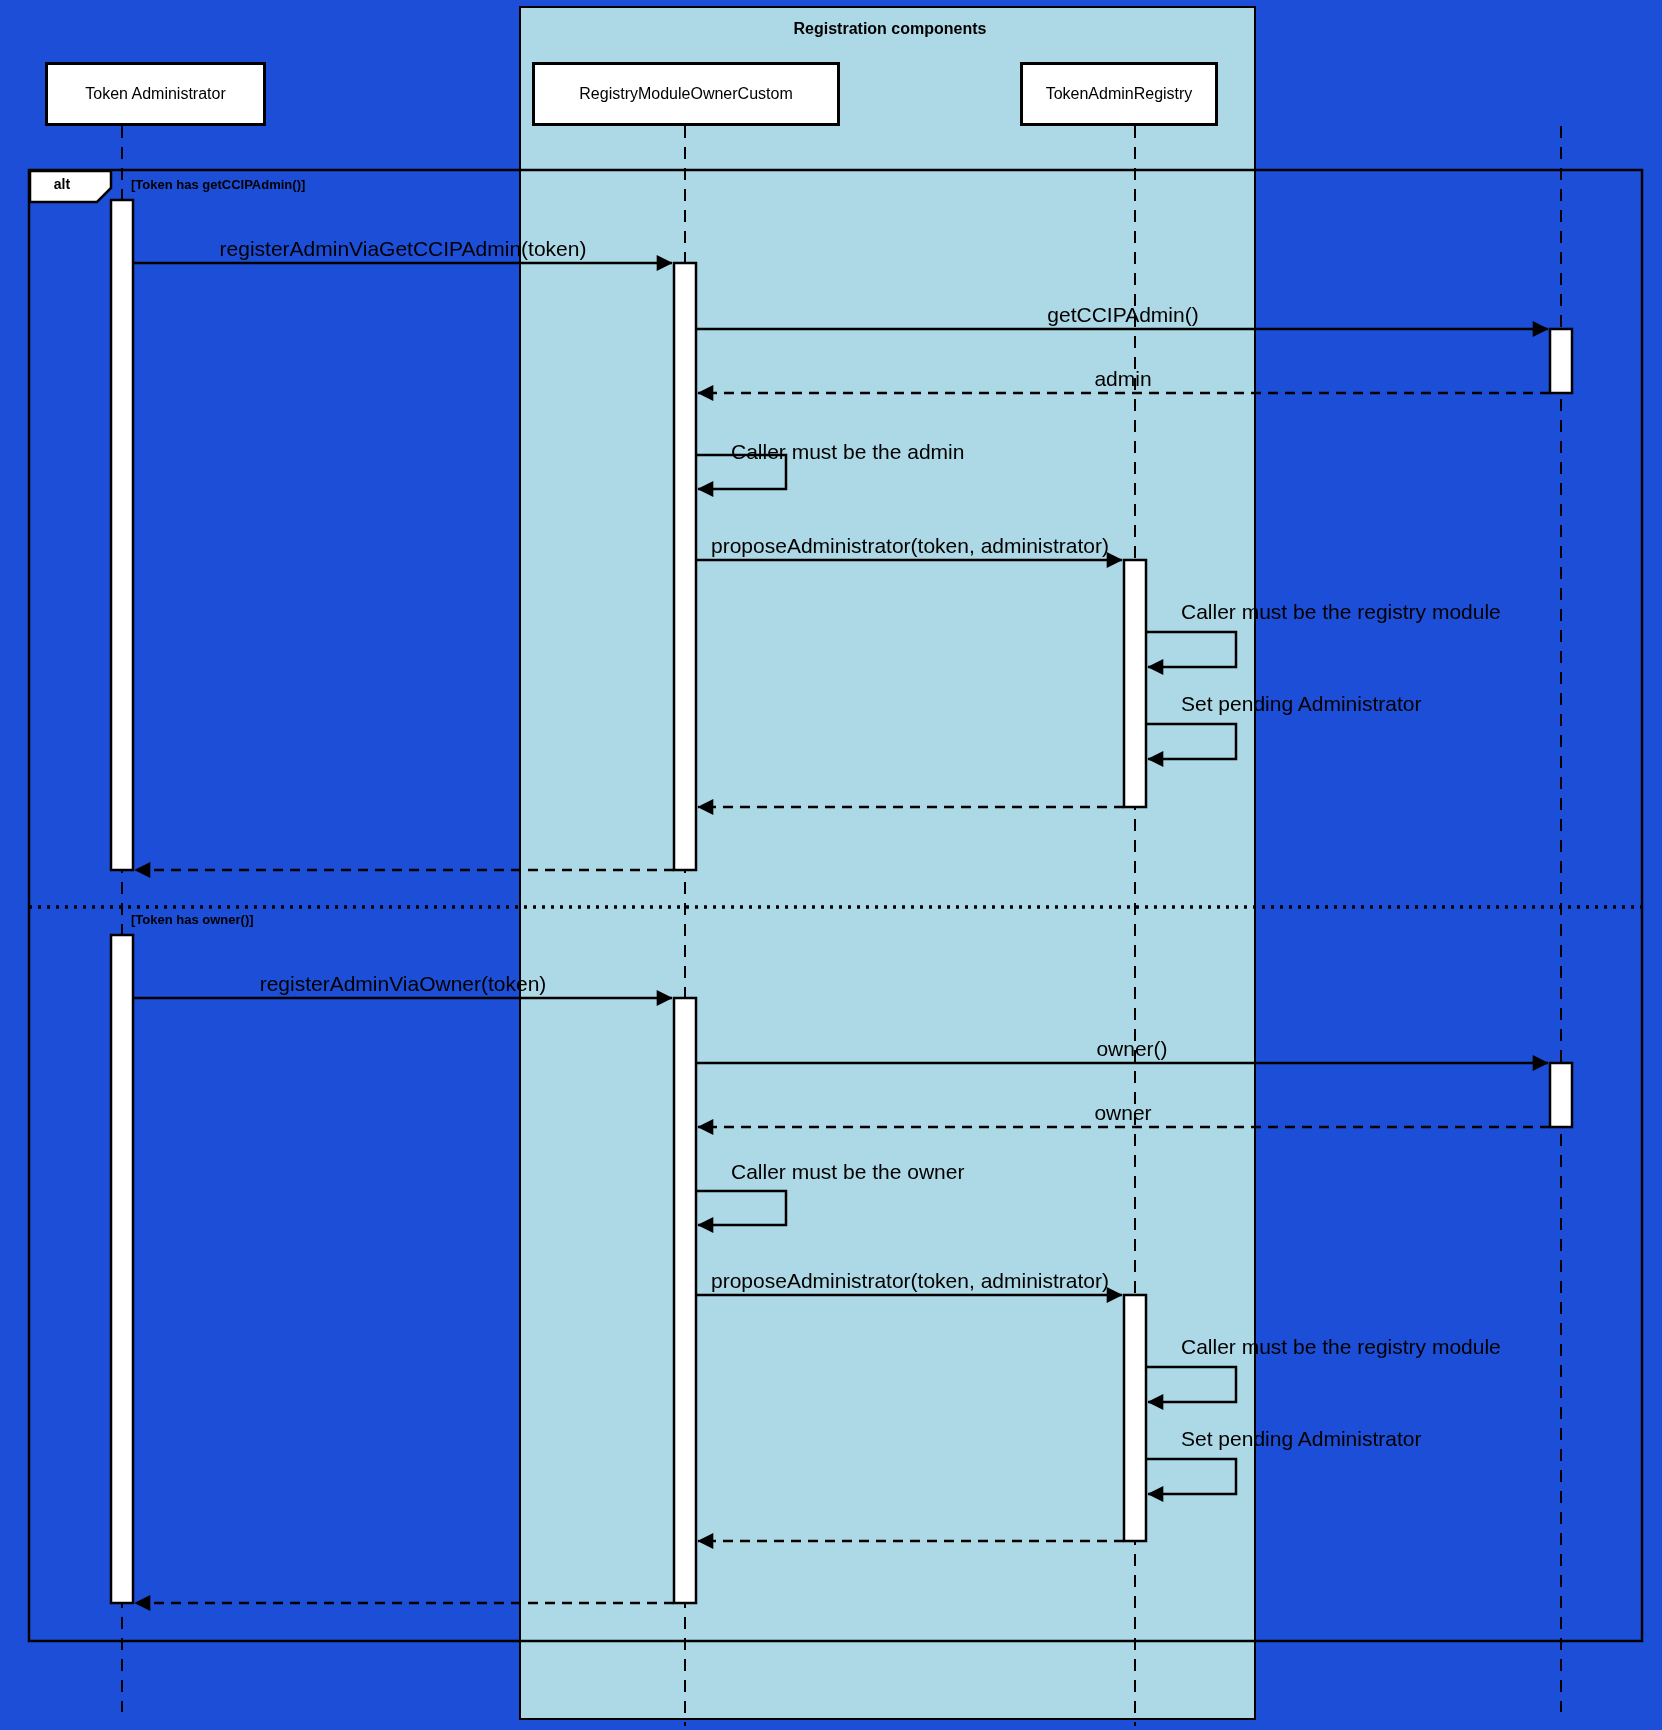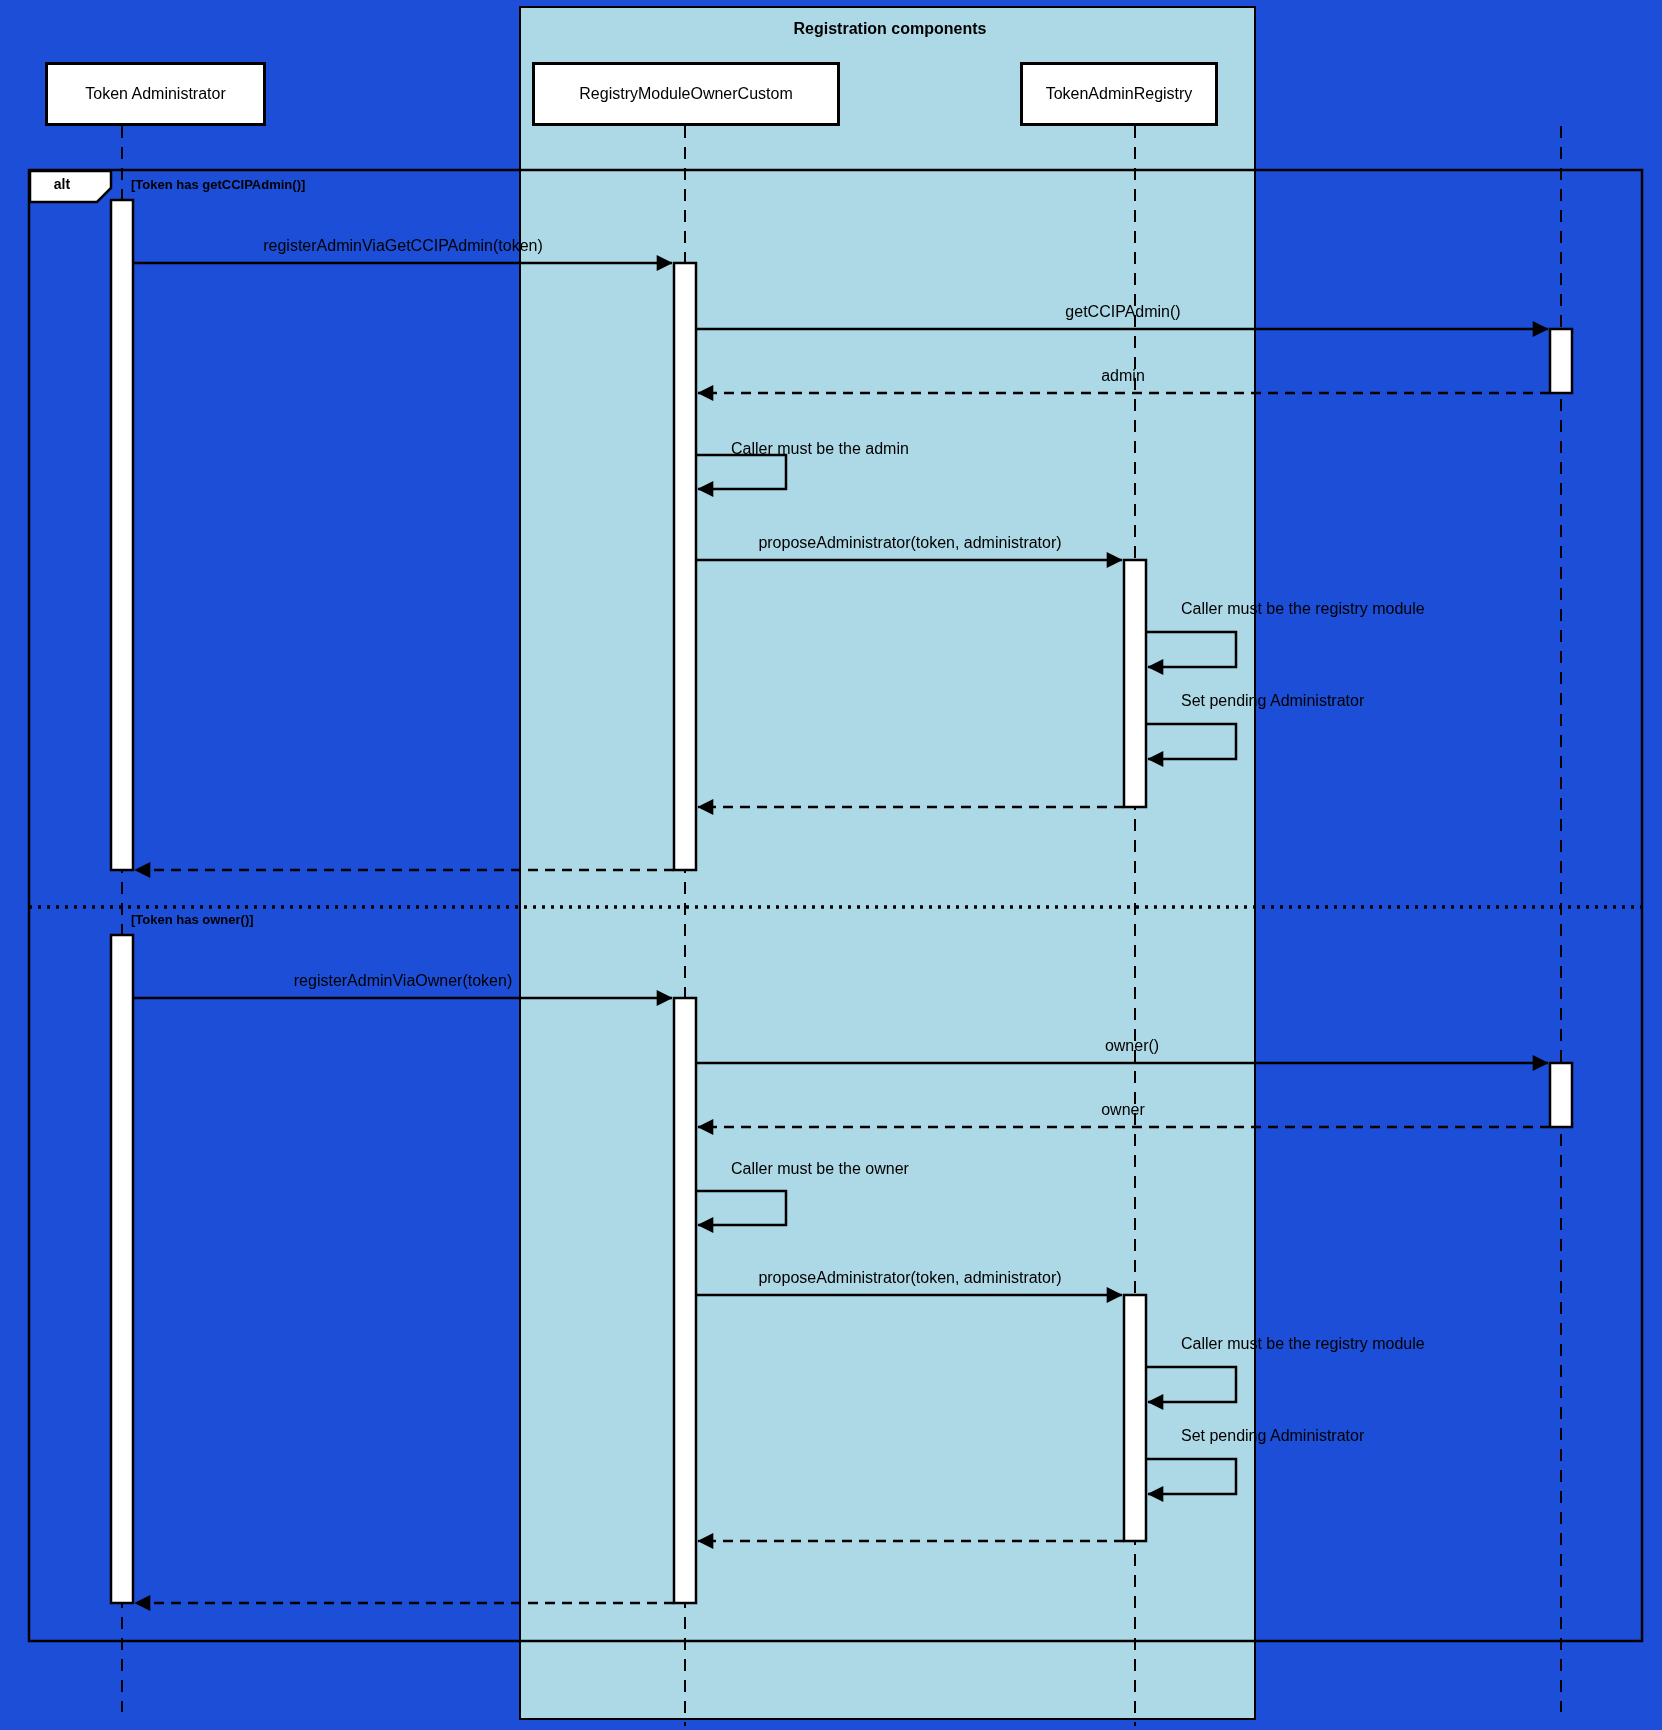--- a/index.html
+++ b/index.html
@@ -16,21 +16,21 @@
     position:absolute; top:20px; left:890px; transform:translateX(-50%);
     font-size:16px; font-weight:bold; white-space:nowrap;
   }
   svg.overlay { position:absolute; left:0; top:0; width:1662px; height:1730px; }
   .actor-box {
     position:absolute; height:64px; box-sizing:border-box;
     background:#fff; border:3px solid #000;
     display:flex; align-items:center; justify-content:center;
     font-size:16px; white-space:nowrap;
   }
-  .msg-label { position:absolute; font-size:16px; white-space:nowrap; }
+  .msg-label { position:absolute; font-size:21px; white-space:nowrap; }
   .msg-label.centered { transform:translateX(-50%); }
   .guard-label {
     position:absolute; font-size:13px; font-weight:bold; white-space:nowrap;
   }
   .alt-operator {
     position:absolute; left:30px; top:176px; width:64px; text-align:center;
     font-size:14px; font-weight:bold;
   }
 </style>
 </head>

